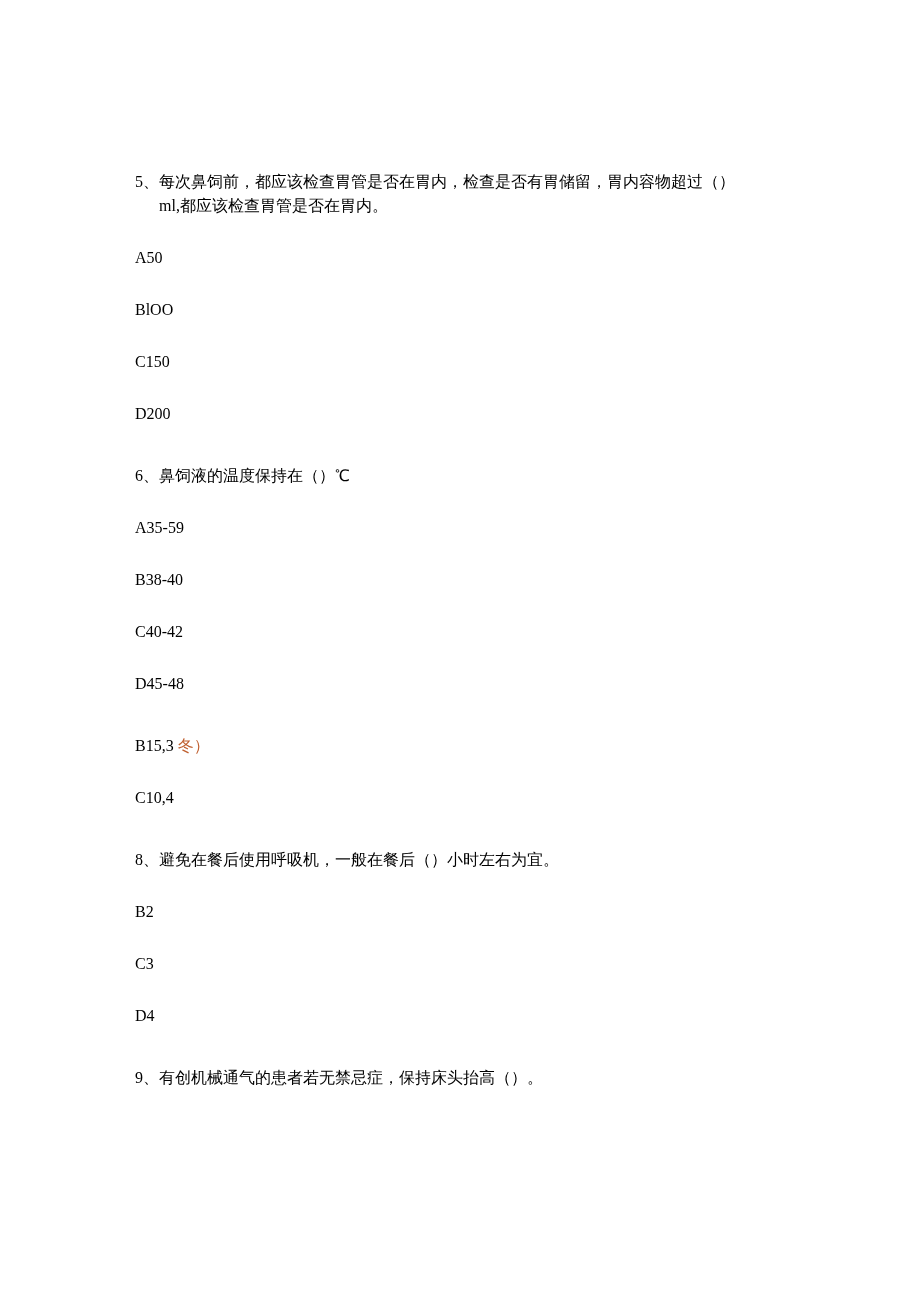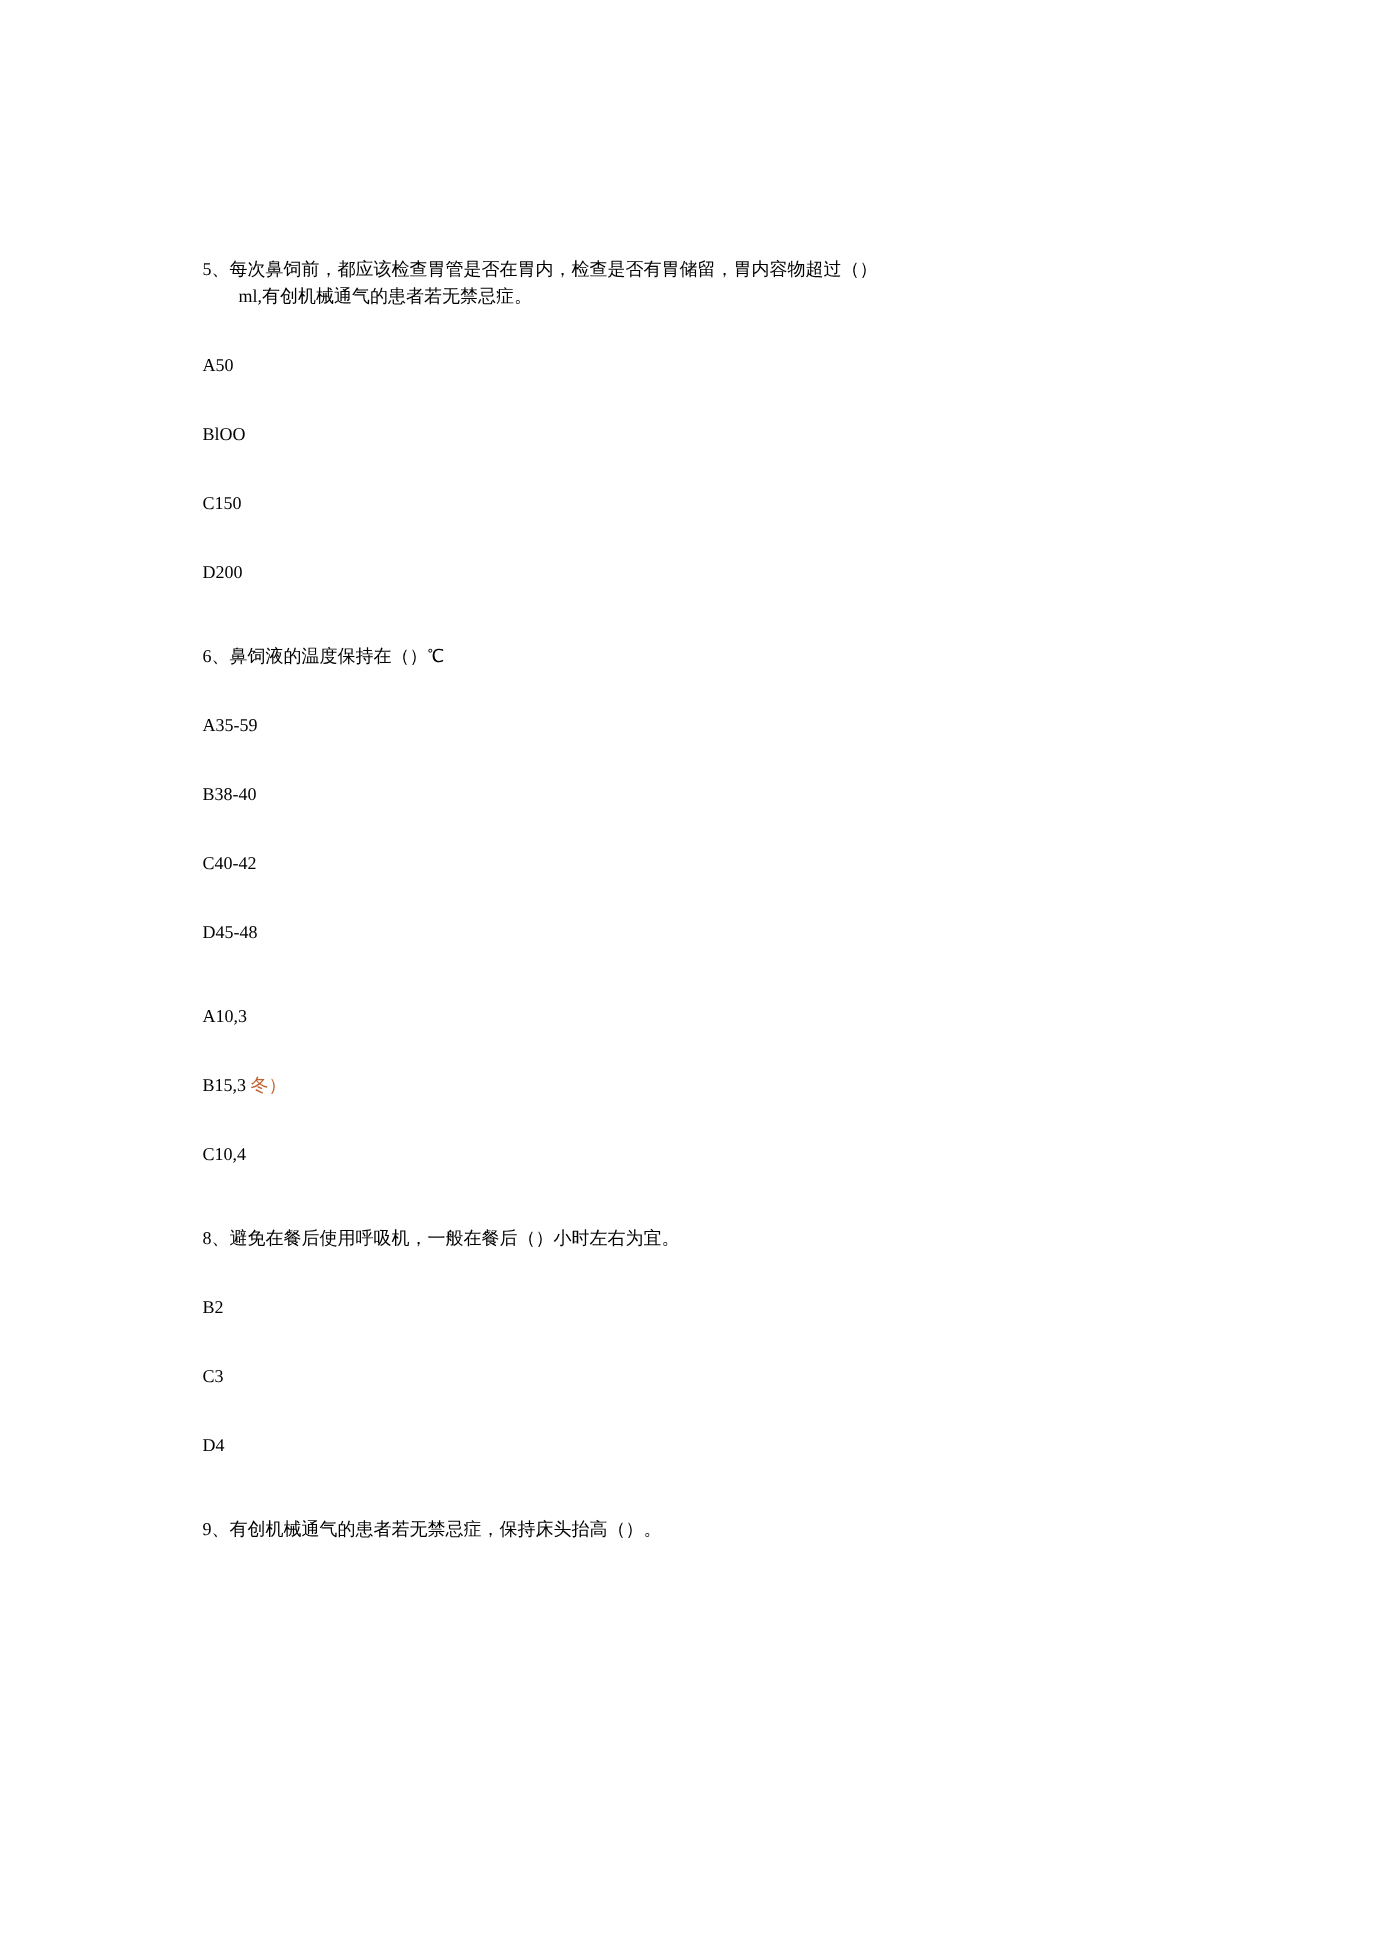--- a/index.html
+++ b/index.html
@@ -8,21 +8,21 @@
     background: #ffffff;
     font-family: "Times New Roman", "SimSun", serif;
     color: #000000;
     width: 920px;
     height: 1301px;
     box-sizing: border-box;
     position: relative;
   }
   .page {
     padding: 170px 135px 0 135px;
-    font-size: 12px;
+    font-size: 16px;
     line-height: 1.5;
   }
   .question {
     margin-bottom: 38px;
   }
   .qtext {
     margin-bottom: 18px;
   }
   .qtext .indent {
     padding-left: 24px;
@@ -37,40 +37,39 @@
   }
 </style>
 </head>
 <body>
 
 <div class="page">
 
   <div class="question">
     <div class="qtext">
       <span>5、</span><span>每次鼻饲前，都应该检查胃管是否在胃内，检查是否有胃储留，胃内容物超过（）</span>
-      <span class="indent">ml,有创机械通气的患者若无禁忌症。</span>
+      <span class="indent">ml,都应该检查胃管是否在胃内。</span>
     </div>
     <div class="option">A50</div>
     <div class="option">BlOO</div>
     <div class="option">C150</div>
     <div class="option">D200</div>
   </div>
 
   <div class="question">
     <div class="qtext">
       <span>6、</span><span>鼻饲液的温度保持在（）℃</span>
     </div>
     <div class="option">A35-59</div>
     <div class="option">B38-40</div>
     <div class="option">C40-42</div>
     <div class="option">D45-48</div>
   </div>
 
   <div class="question">
-    <div class="option">A10,3</div>
     <div class="option"><span>B15,3</span><span class="highlight"> 冬）</span></div>
     <div class="option">C10,4</div>
   </div>
 
   <div class="question">
     <div class="qtext">
       <span>8、</span><span>避免在餐后使用呼吸机，一般在餐后（）小时左右为宜。</span>
     </div>
     <div class="option">B2</div>
     <div class="option">C3</div>

